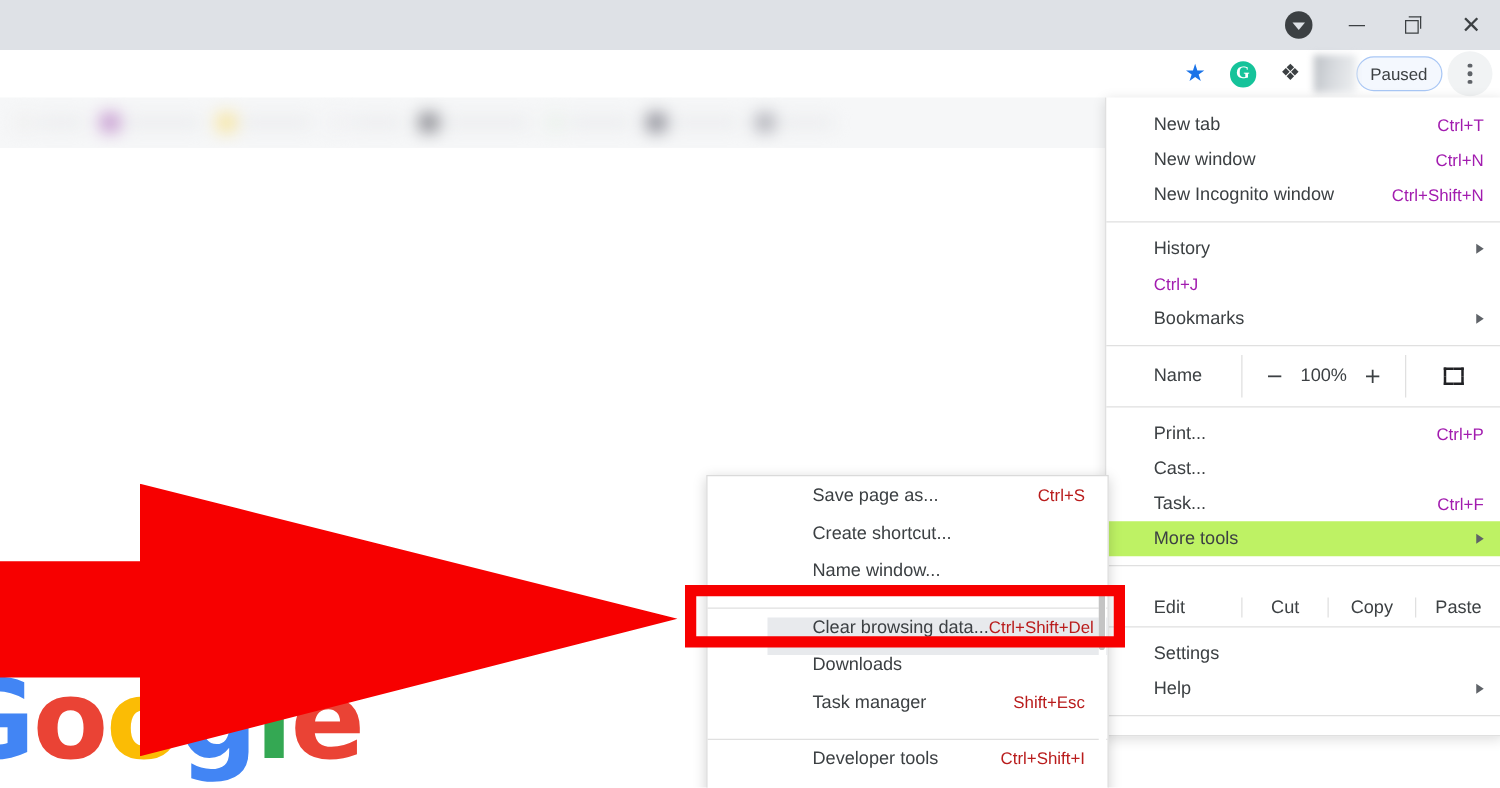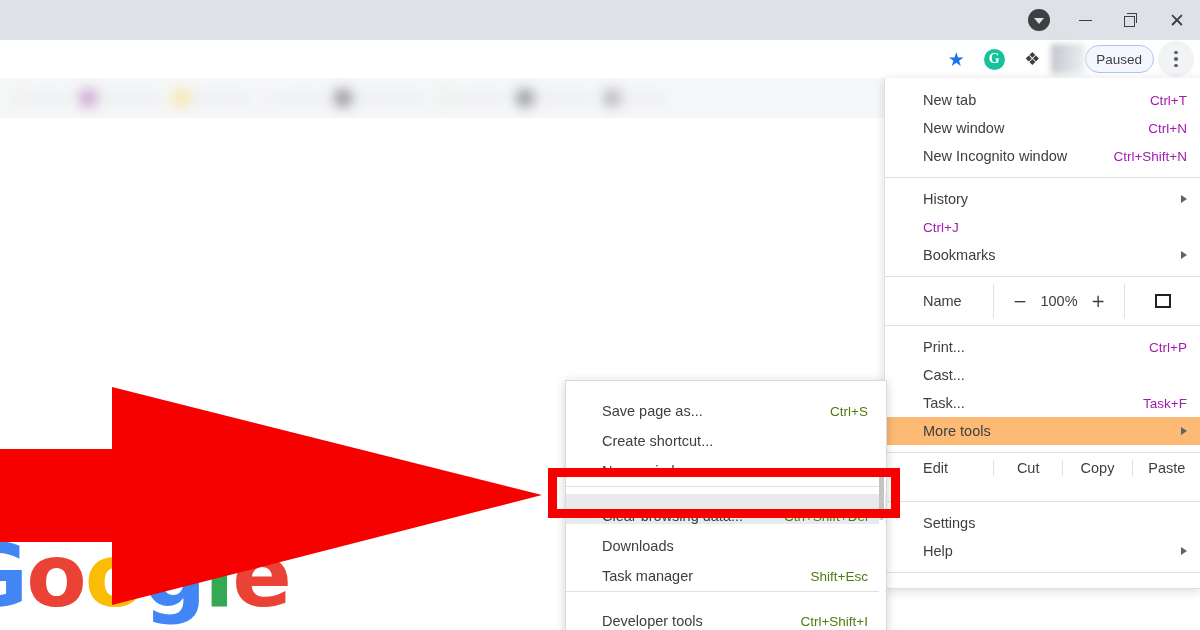--- a/index.html
+++ b/index.html
@@ -253,21 +253,21 @@
     color: #3c4043;
   }
   .mi {
     position: relative;
     height: 28px;
     display: flex;
     align-items: center;
     padding: 0 14px 0 38px;
     gap: 41px;
   }
-  .mi.hovered { background: #fdba74; align-items: center; }
+  .mi.hovered { background: #bef264; align-items: center; }
   .mi-label { flex: 1; white-space: nowrap; }
   .mi-accel { color: #a21caf; font-size: 13.5px; white-space: nowrap; }
   .mi-arrow {
     width: 0; height: 0;
     border-top: 4.5px solid transparent;
     border-bottom: 4.5px solid transparent;
     border-left: 6px solid #5f6368;
     margin-left: 8px;
   }
   .sep {
@@ -317,21 +317,21 @@
     width: 6px; height: 5px;
     border: 2px solid #202124;
   }
   .fs-icon i:nth-child(1) { left: 0; top: 0; border-right: none; border-bottom: none; }
   .fs-icon i:nth-child(2) { right: 0; top: 0; border-left: none; border-bottom: none; }
   .fs-icon i:nth-child(3) { left: 0; bottom: 0; border-right: none; border-top: none; }
   .fs-icon i:nth-child(4) { right: 0; bottom: 0; border-left: none; border-top: none; }
   
   .edit-row {
     display: flex;
-    align-items: flex-start;
+    align-items: flex-end;
     height: 34px;
   }
   .edit-label {
     flex: 0 0 108px;
     display: flex;
     align-items: center;
     padding-left: 38px;
     box-sizing: border-box;
   }
   .edit-act {
@@ -351,26 +351,27 @@
     border: 1px solid #dadada;
     box-shadow: 0 2px 10px rgba(0,0,0,0.18);
     z-index: 40;
     padding: 8px 0 10px 0;
     font-size: 14.5px;
     color: #3c4043;
   }
   .smi {
     height: 30px;
     display: flex;
-    align-items: flex-end;
+    align-items: flex-start;
     padding: 0 18px 0 36px;
+    margin-left: 48px;
   }
   .smi.hovered { background: #e8eaed; }
   .smi-label { flex: 1; white-space: nowrap; }
-  .smi-accel { color: #4d7c0f; font-size: 13.5px; white-space: nowrap; }
+  .smi-accel { color: #b91c1c; font-size: 13.5px; white-space: nowrap; }
   .sub-sep { height: 1px; background: #e0e0e0; margin: 7px 0; }
   .sub-scrollbar {
     position: absolute;
     right: 1px; top: 1px;
     width: 6px; bottom: 1px;
     background: #ffffff;
   }
   .sub-scroll-thumb {
     position: absolute;
     right: 1px; top: 92px;
@@ -543,21 +544,21 @@
     <div>
       <div class="mi">
         <span class="mi-label">Print...</span>
         <span class="mi-accel">Ctrl+P</span>
       </div>
       <div class="mi">
         <span class="mi-label">Cast...</span>
       </div>
       <div class="mi">
         <span class="mi-label">Task...</span>
-        <span class="mi-accel">Task+F</span>
+        <span class="mi-accel">Ctrl+F</span>
       </div>
       <div class="mi hovered">
         <span class="mi-label">More tools</span>
         <span class="mi-arrow"></span>
       </div>
     </div>
 
     <div class="sep"></div>
 
     <div class="edit-row">

